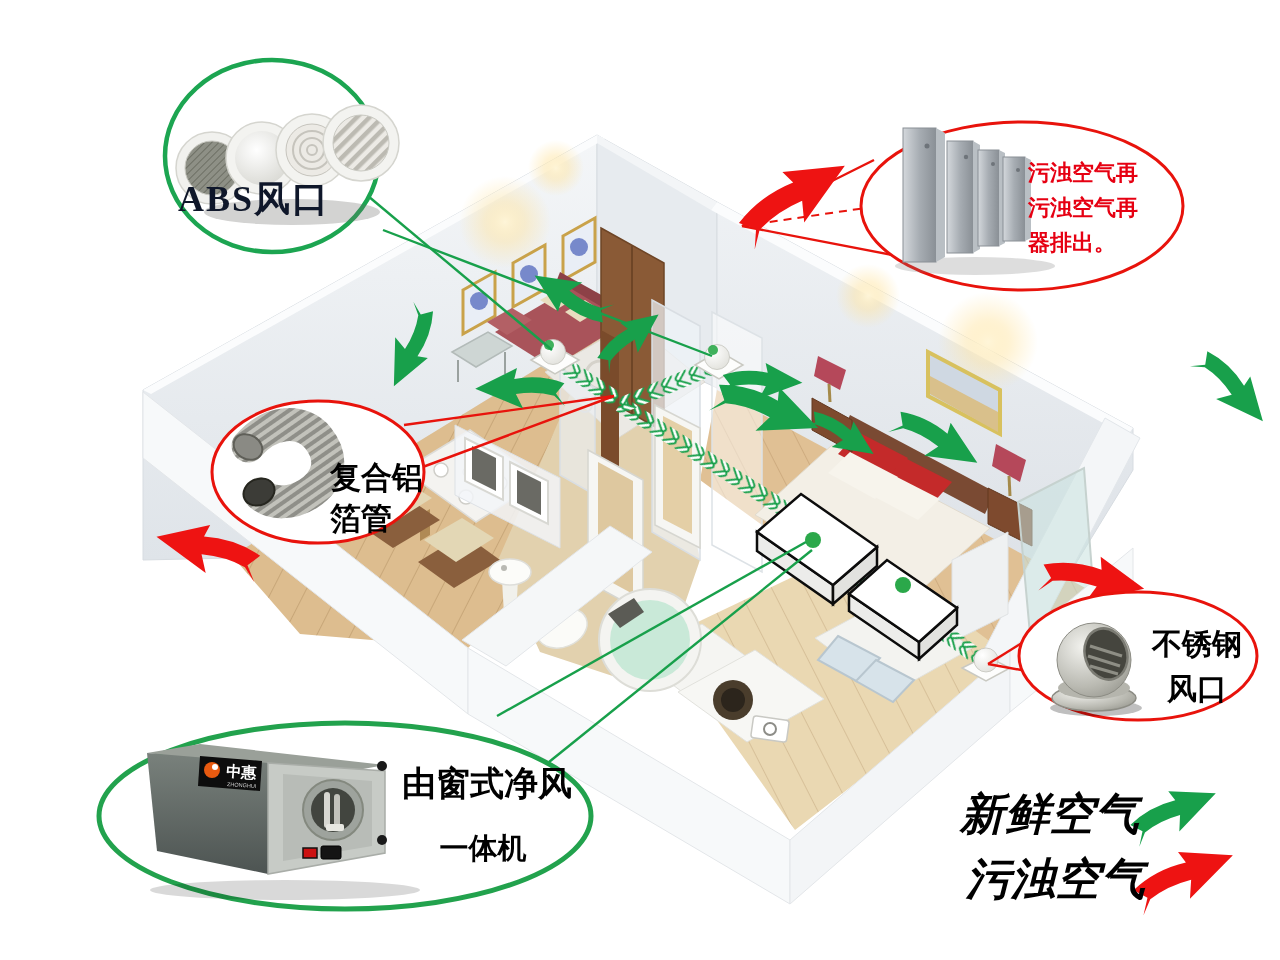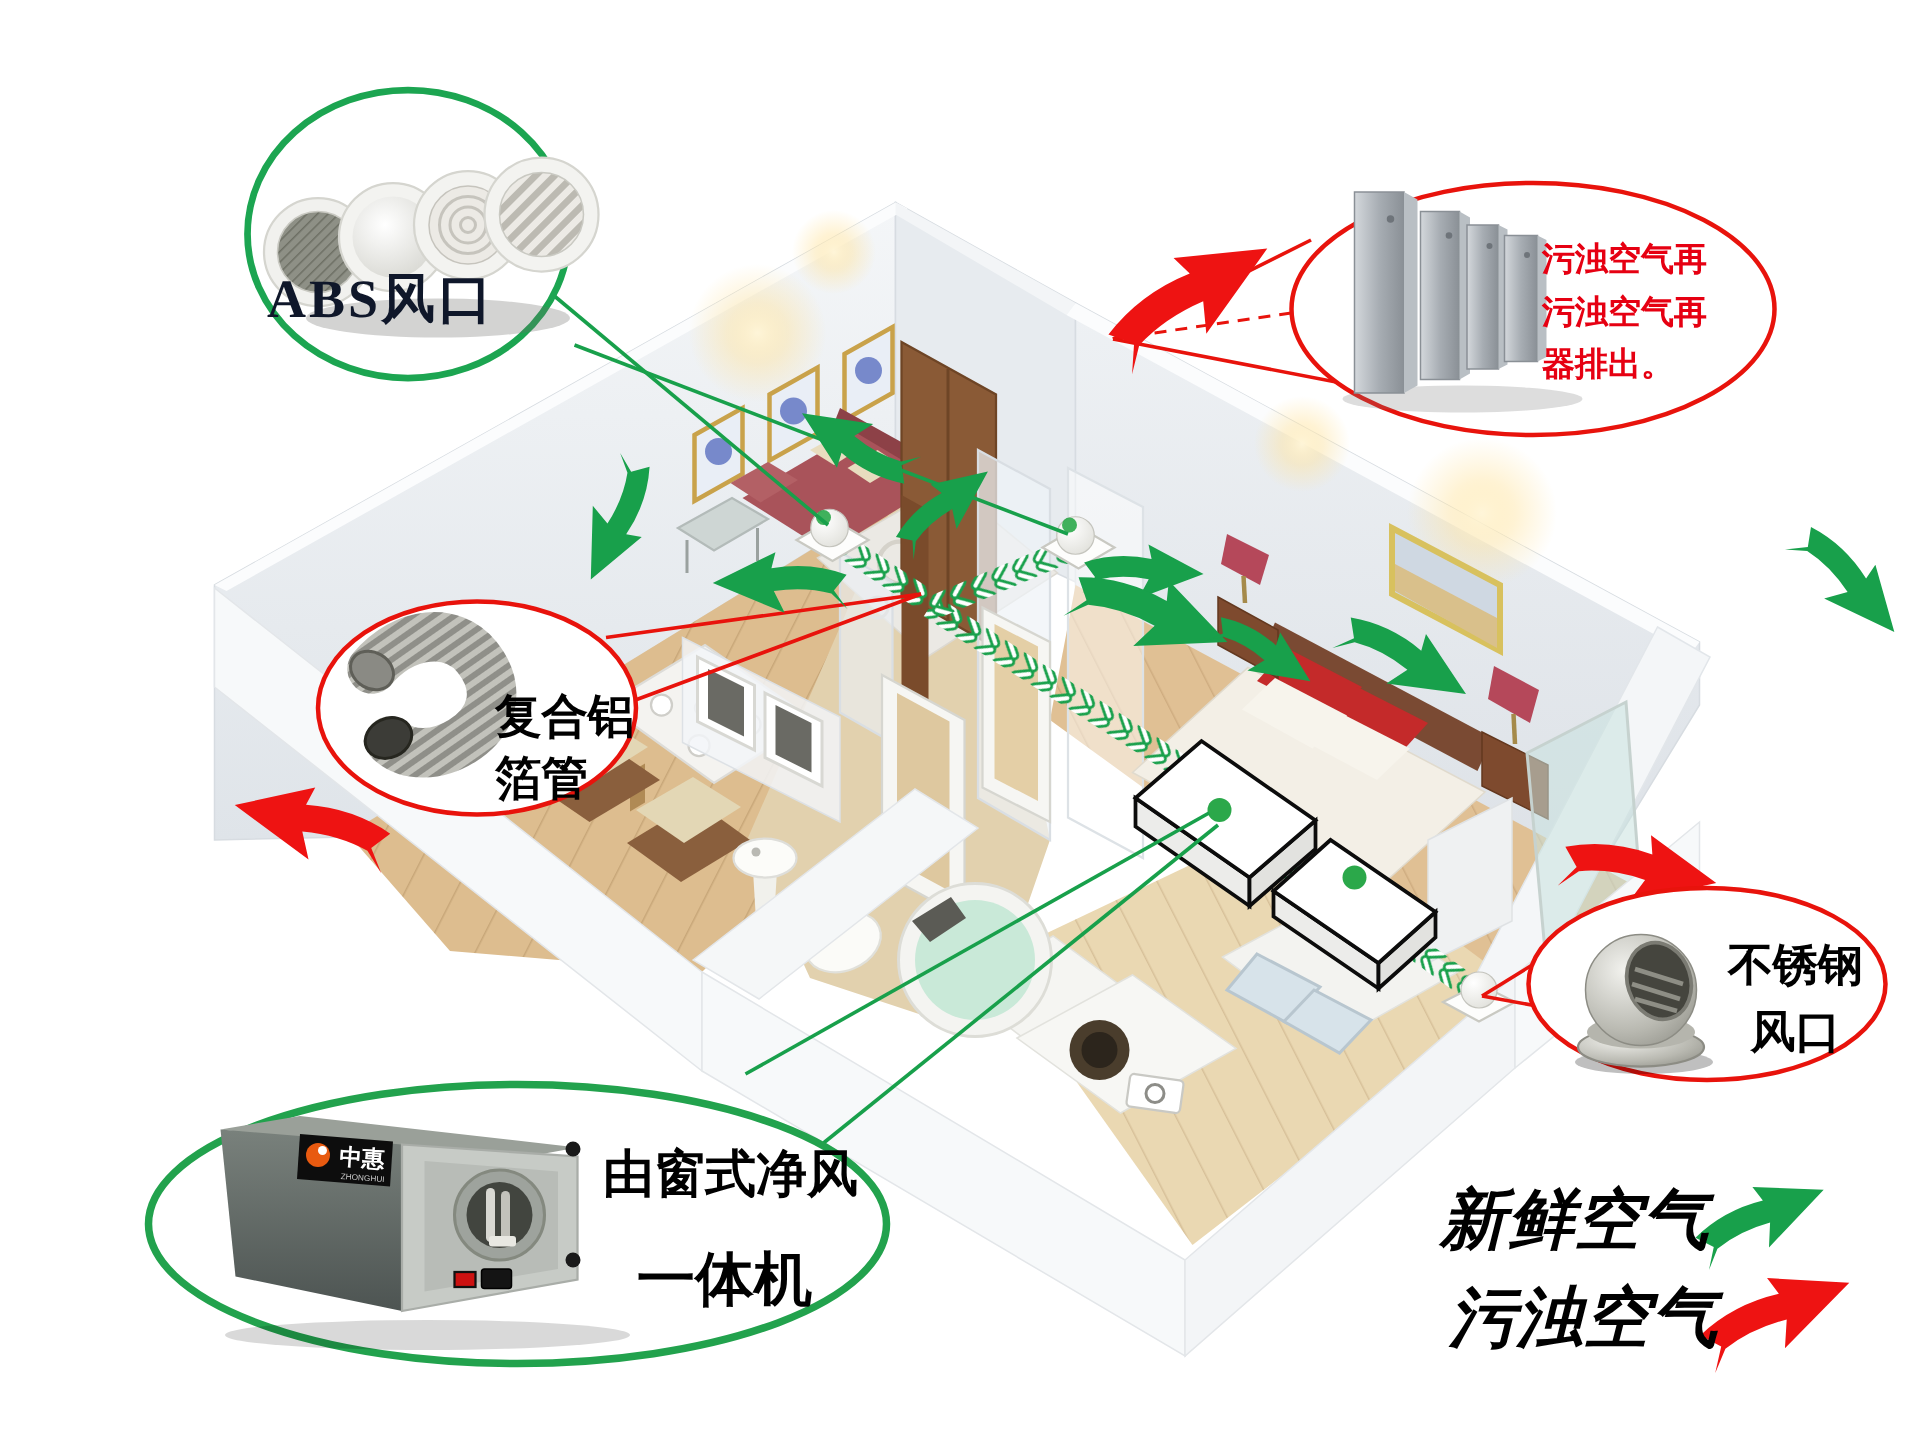--- a/index.html
+++ b/index.html
@@ -4,21 +4,21 @@
 <style>
   html,body{margin:0;padding:0;background:#fff;}
   #stage{position:relative;width:1280px;height:960px;background:#ffffff;overflow:hidden;
          font-family:"Liberation Sans", sans-serif;}
   #stage svg{position:absolute;left:0;top:0;}
   .label{position:absolute;font-weight:bold;line-height:1;}
   .lbl-abs{left:178px;top:181px;width:200px;text-align:left;font-size:36px;color:#0f172a;letter-spacing:2px;font-family:Liberation Serif, serif;}
   .lbl-purifier{left:1028px;top:155px;width:170px;font-size:22px;color:#E60012;line-height:35px;text-align:left;}
   .lbl-foil{left:330px;top:437px;width:110px;font-size:31px;color:#000;line-height:41px;text-align:left;margin-top:20px;}
   .lbl-machine1{left:397px;top:766px;width:180px;text-align:center;font-size:34px;color:#000;font-weight:600;}
-  .lbl-machine2{left:398px;top:834px;width:170px;text-align:center;font-size:39px;color:#000;font-weight:600;}
+  .lbl-machine2{left:398px;top:834px;width:170px;text-align:center;font-size:29px;color:#000;font-weight:600;}
   .lbl-stainless{left:1140px;top:621px;width:114px;text-align:center;font-size:30px;color:#000;line-height:45px;}
   .lbl-legend{font-size:44px;color:#000;letter-spacing:1px;font-style:italic;}
   .lbl-fresh{left:960px;top:792px;}
   .lbl-polluted{left:966px;top:857px;}
 </style>
 </head>
 <body>
 
 <div id="stage">
 <svg width="1280" height="960" viewBox="0 0 1280 960">

